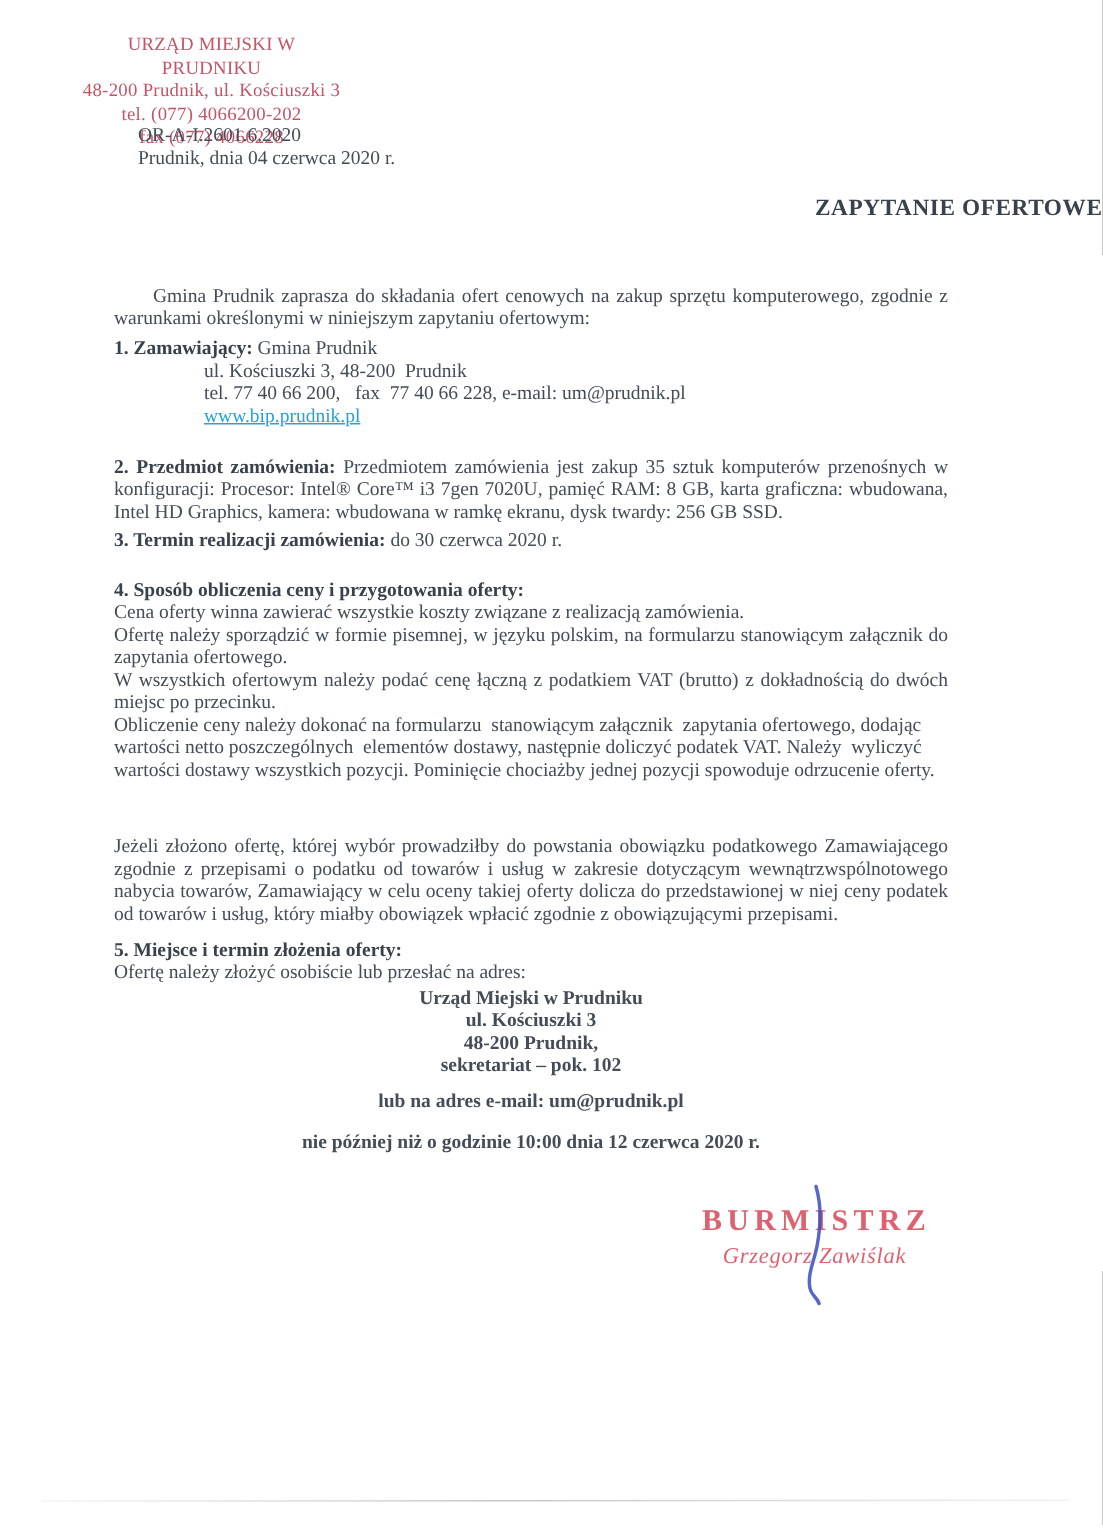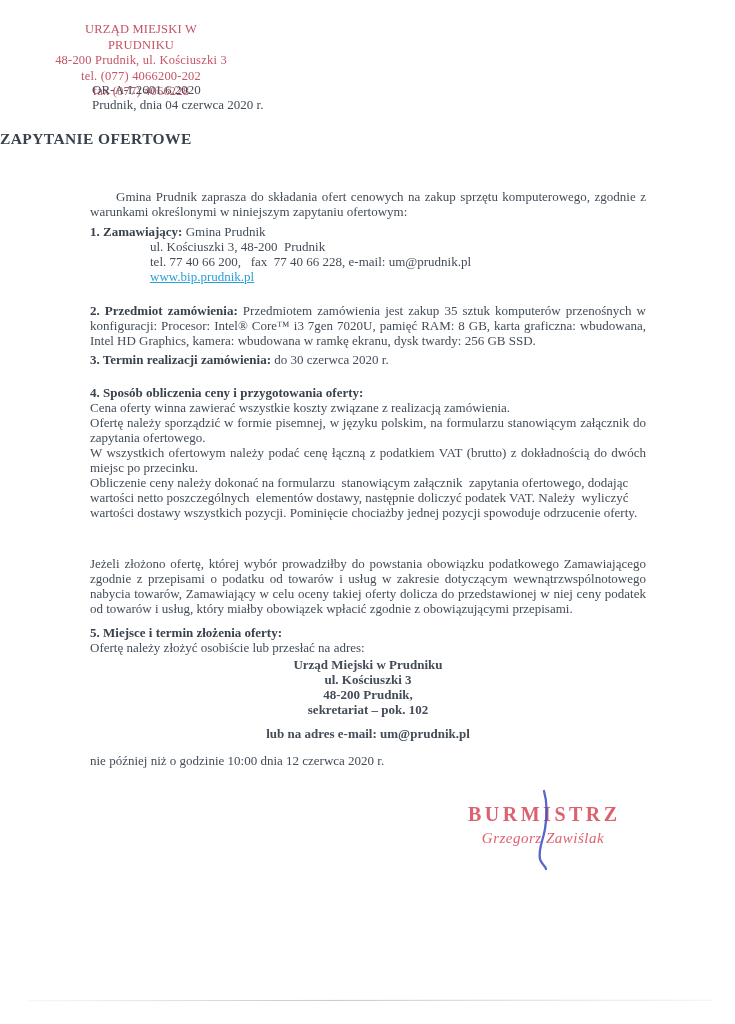--- a/index.html
+++ b/index.html
@@ -21,37 +21,37 @@
     font-size:12.5px;line-height:15.5px;
     letter-spacing:.2px;
   }
   
   .ref-row{
     position:absolute;left:92px;right:90px;top:82px;
     display:flex;justify-content:space-between;align-items:baseline;flex-direction:column;
   }
   .title{
     position:absolute;left:0;right:0;top:131px;
-    text-align:left;font-weight:bold;font-size:15.5px;
+    text-align:right;font-weight:bold;font-size:15.5px;
     color:var(--heading_ink,#333f3c);letter-spacing:.4px;
   }
-  .body-col{position:absolute;left:90px;width:556px;}
+  .body-col{position:absolute;left:76px;width:556px;}
   .intro{top:176px;text-align:justify;text-indent:26px;}
   .s1{top:224px;}
   .s1 .ind{margin-left:60px;white-space:pre-wrap;}
   .s2{top:290px;text-align:justify;}
   .s3{top:352px;}
   .s4{top:385px;}
   .s4 p{margin:0;}
   .just{text-align:justify;}
   .p6{top:543px;text-align:justify;}
   .s5{top:625px;}
   .s5 .center-block{text-align:center;font-weight:bold;margin-top:2px;}
   .s5 .email-line{text-align:center;font-weight:bold;margin-top:9px;}
-  .s5 .deadline-line{text-align:left;font-weight:normal;margin-top:12px;}
+  .s5 .deadline-line{text-align:center;font-weight:bold;margin-top:12px;}
   b,.b{font-weight:bold;color:var(--heading_ink,#3a434d);}
   .pre{white-space:pre-wrap;}
   a.site{
     color:var(--link_blue,#2a9fd8);
     text-decoration:underline;
   }
   
   .mayor-stamp{
     position:absolute;left:468px;top:785px;width:150px;height:95px;
     text-align:center;

